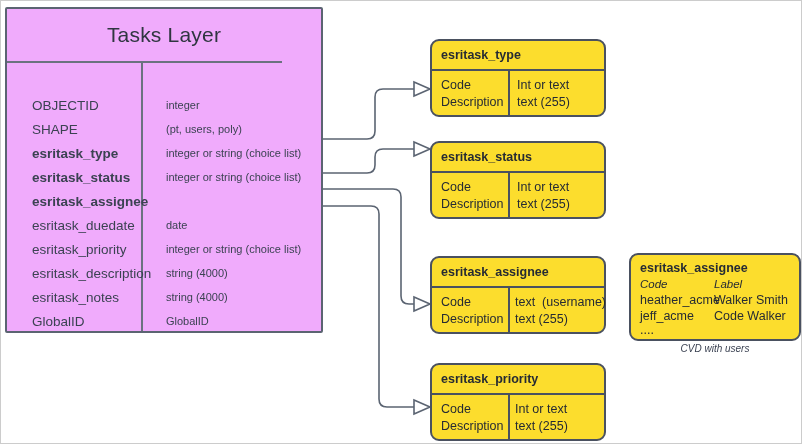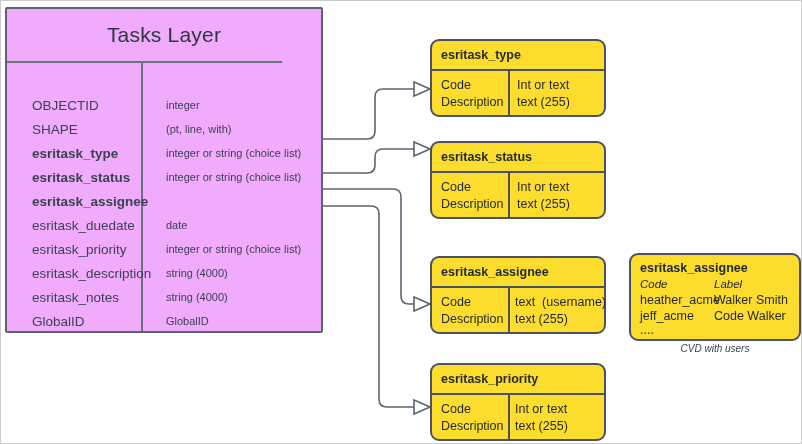--- a/index.html
+++ b/index.html
@@ -114,21 +114,21 @@
     <div class="title-rule"></div>
     <div class="entity-body">
       <div class="col-divider"></div>
 
       <div class="field-row" style="top:30px">
         <span class="field-name">OBJECTID</span>
         <span class="field-type">integer</span>
       </div>
       <div class="field-row" style="top:54px">
         <span class="field-name">SHAPE</span>
-        <span class="field-type">(pt, line, with)</span>
+        <span class="field-type">(pt, users, poly)</span>
       </div>
       <div class="field-row" style="top:78px">
         <span class="field-name bold">esritask_type</span>
         <span class="field-type">integer or string (choice list)</span>
       </div>
       <div class="field-row" style="top:102px">
         <span class="field-name bold">esritask_status</span>
         <span class="field-type">integer or string (choice list)</span>
       </div>
       <div class="field-row" style="top:126px">

